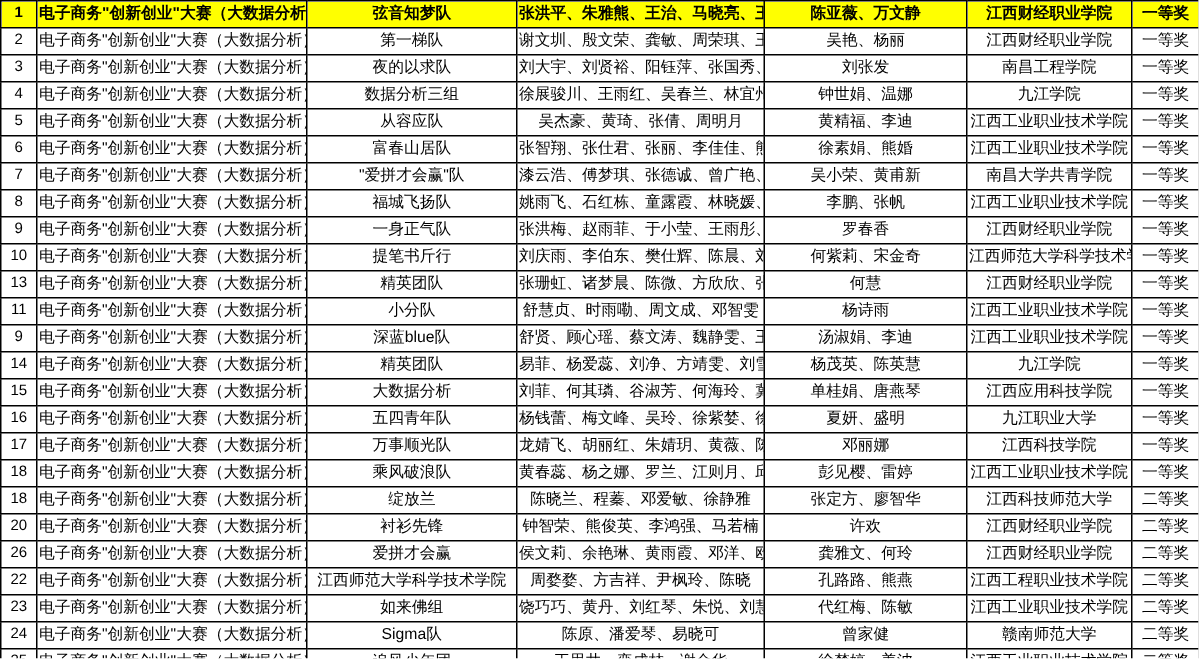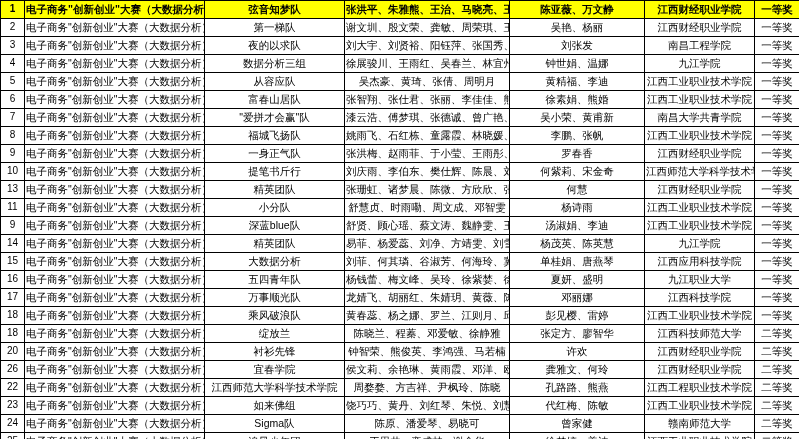--- a/index.html
+++ b/index.html
@@ -222,21 +222,21 @@
           <td>电子商务"创新创业"大赛（大数据分析）</td>
           <td class="name">衬衫先锋</td>
           <td>钟智荣、熊俊英、李鸿强、马若楠</td>
           <td>许欢</td>
           <td>江西财经职业学院</td>
           <td>二等奖</td>
         </tr>
         <tr>
           <td class="idx">26</td>
           <td>电子商务"创新创业"大赛（大数据分析）</td>
-          <td class="name">宜春学院</td>
+          <td class="name">爱拼才会赢</td>
           <td>侯文莉、余艳琳、黄雨霞、邓洋、欧阳丽</td>
           <td>龚雅文、何玲</td>
           <td>江西财经职业学院</td>
           <td>二等奖</td>
         </tr>
         <tr>
           <td class="idx">22</td>
           <td>电子商务"创新创业"大赛（大数据分析）</td>
           <td class="name">江西师范大学科学技术学院</td>
           <td>周婺婺、方吉祥、尹枫玲、陈晓</td>

